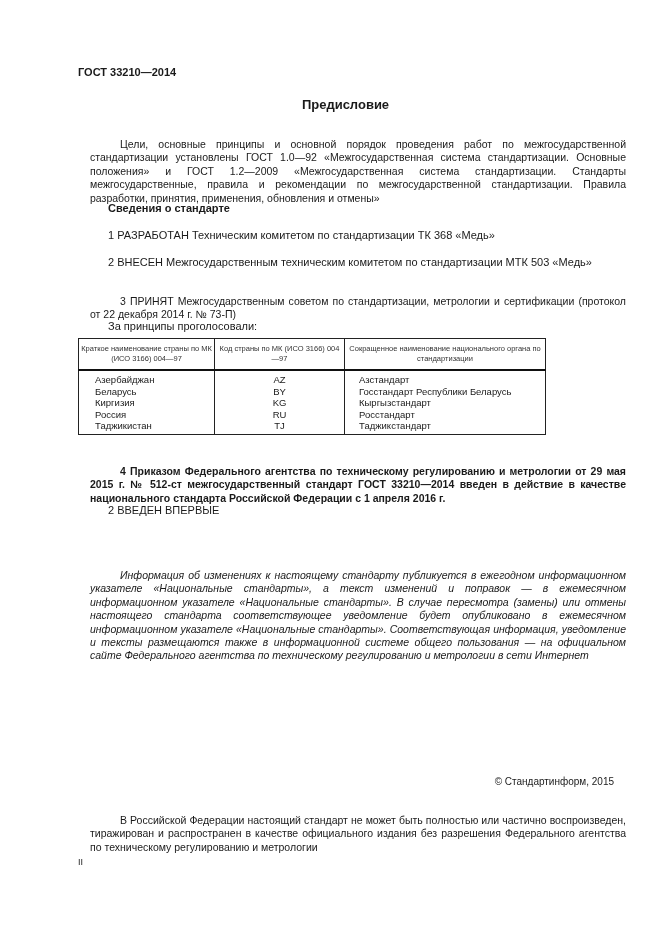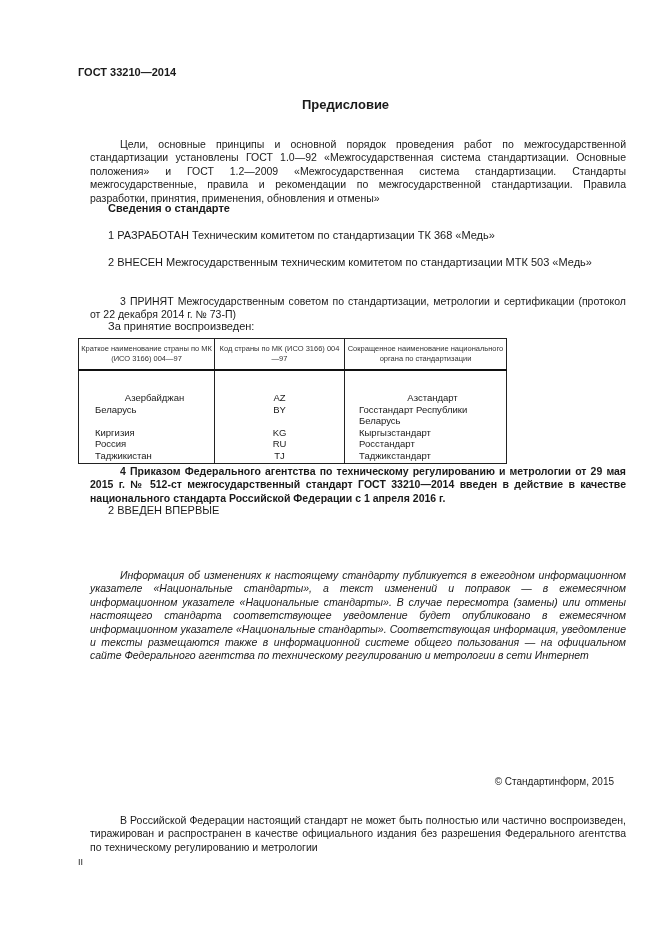--- a/index.html
+++ b/index.html
@@ -11,33 +11,33 @@
     .doc-id { left: 78px; top: 66px; font-size: 11px; font-weight: bold; }
     .title { left: 0; width: 661px; top: 97px; text-align: center; font-size: 13px; font-weight: bold; padding-left: 30px; box-sizing: border-box; }
     .para {
       left: 78px; width: 536px; font-size: 10.5px; line-height: 13.4px;
       text-align: justify; text-indent: 30px; margin: 12px;
     }
     .indent-line { left: 108px; font-size: 11px; line-height: 13.4px; white-space: nowrap; }
     .bold { font-weight: bold; }
     .italic { font-style: italic; }
     table.votes {
-      position: absolute; left: 78px; top: 338px; width: 429px;
+      position: absolute; left: 78px; top: 338px; width: 468px;
       border-collapse: collapse; font-size: 9.5px;
     }
     table.votes th {
       font-weight: normal; font-size: 7.5px; color: #333; line-height: 10px;
       border: 1px solid #222; border-bottom: 2px solid #111; height: 30px;
       text-align: center; vertical-align: middle; padding: 0 2px;
     }
     table.votes td {
       border-left: 1px solid #222; border-right: 1px solid #222;
       padding: 0; line-height: 11.5px; vertical-align: top;
     }
-    table.votes tbody tr:first-child td { padding-top: 21px; text-align: center; }
+    table.votes tbody tr:first-child td { padding-top: 3px; }
     table.votes tbody tr:last-child td { border-bottom: 1px solid #222; padding-bottom: 2px; }
     table.votes td.c1 { padding-left: 16px; }
     table.votes td.c2 { text-align: center; }
     table.votes td.c3 { padding-left: 14px; }
     .copyright { right: 47px; top: 776px; font-size: 10px; }
     .page-num { left: 78px; top: 849px; font-size: 9px; margin-top: 8px; }
   </style>
 </head>
 <body>
 
@@ -48,21 +48,21 @@
 <p class="abs para" style="top:126px;">Цели, основные принципы и основной порядок проведения работ по межгосударственной стандартизации установлены ГОСТ 1.0—92 «Межгосударственная система стандартизации. Основные положения» и ГОСТ 1.2—2009 «Межгосударственная система стандартизации. Стандарты межгосударственные, правила и рекомендации по межгосударственной стандартизации. Правила разработки, принятия, применения, обновления и отмены»</p>
 
 <div class="abs indent-line bold" style="top:202px;">Сведения о стандарте</div>
 
 <div class="abs indent-line" style="top:229px;">1  РАЗРАБОТАН Техническим комитетом по стандартизации ТК 368 «Медь»</div>
 
 <div class="abs indent-line" style="top:256px;">2  ВНЕСЕН Межгосударственным техническим комитетом по стандартизации МТК 503 «Медь»</div>
 
 <p class="abs para" style="top:283px;">3  ПРИНЯТ Межгосударственным советом по стандартизации, метрологии и сертификации (протокол от 22 декабря 2014 г. № 73-П)</p>
 
-<div class="abs indent-line" style="top:320px;">За принятие воспроизведен:</div>
+<div class="abs indent-line" style="top:320px;">За принципы проголосовали:</div>
 
 <table class="votes">
   <colgroup>
     <col style="width:136px">
     <col style="width:130px">
     <col>
   </colgroup>
   <thead>
     <tr>
       <th>Краткое наименование страны по МК (ИСО 3166) 004—97</th>

